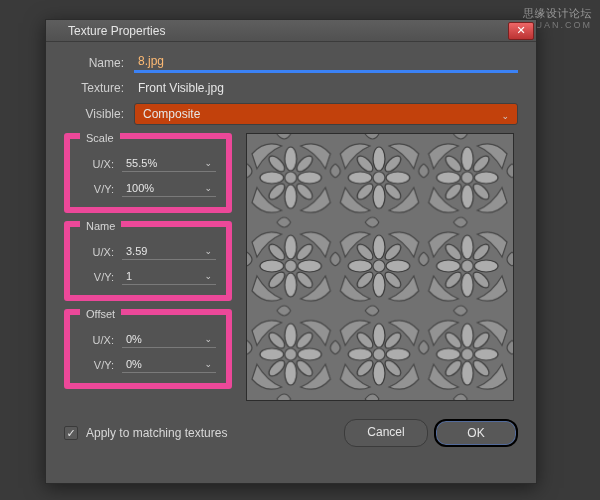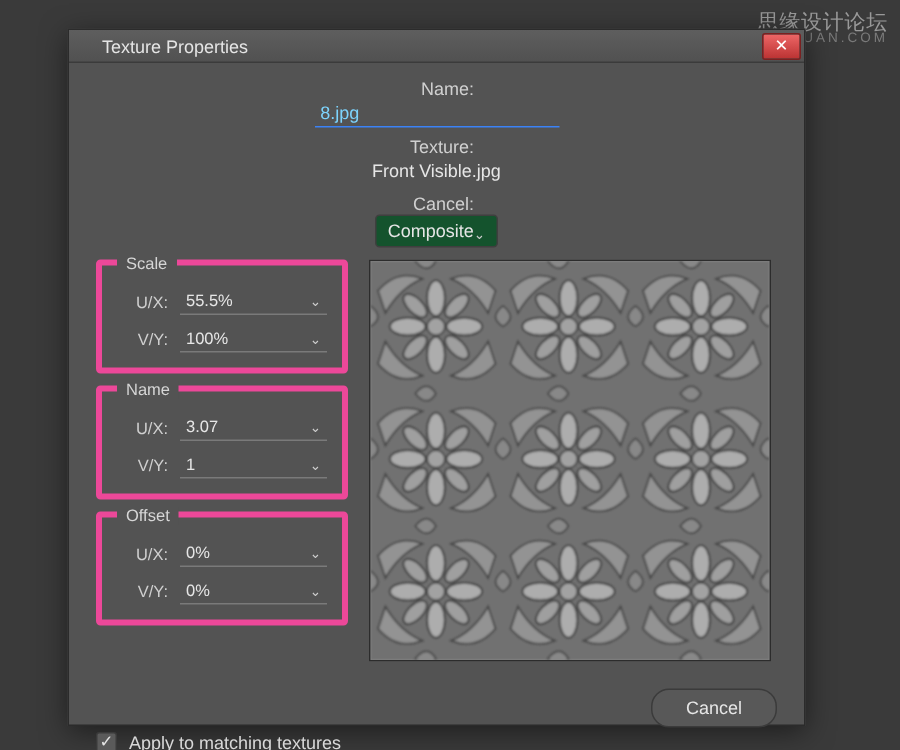--- a/index.html
+++ b/index.html
@@ -8,21 +8,21 @@
     width: 600px;
     height: 500px;
     position: relative;
     overflow: hidden;
   }
   .watermark {
     position: absolute;
     top: 6px;
     right: 8px;
     color: #b9b9b9;
-    font-size: 14px;
+    font-size: 11px;
     letter-spacing: 0.5px;
     opacity: 0.75;
   }
   .watermark2 {
     position: absolute;
     top: 20px;
     right: 8px;
     color: #b9b9b9;
     font-size: 9px;
     letter-spacing: 2px;
@@ -61,59 +61,59 @@
     color: #fff;
     font-size: 11px;
     border-radius: 2px;
     cursor: pointer;
   }
   .content {
     padding: 10px 18px 14px 18px;
     color: #d8d8d8;
     font-size: 12px;
   }
-  .row { display: flex; align-items: center; margin-bottom: 6px; flex-direction: column; }
+  .row { display: flex; align-items: center; margin-bottom: 6px; }
   .label { width: 60px; text-align: right; margin-right: 10px; color: #d0d0d0; }
   .txtfield {
     flex: 1;
     border: none;
-    border-bottom: 1px solid #3b82f6;
+    border-bottom: 3px solid #3b82f6;
     background: transparent;
-    color: #7dd3fc;
+    color: #fdba74;
     font-size: 12px;
     padding: 2px 4px;
     outline: none;
   }
   .static-text {
     flex: 1;
     color: #e6e6e6;
     padding: 2px 4px;
   }
   .select {
     flex: 1;
     border: 1px solid #3f3f3f;
-    background: #14532d;
+    background: #c2410c;
     color: #e6e6e6;
     font-size: 12px;
     padding: 3px 8px;
     border-radius: 3px;
     display: flex;
     justify-content: space-between;
     align-items: flex-end;
     cursor: pointer;
   }
   .chev { font-size: 9px; color: #cfcfcf; }
   .main-area {
     display: flex;
     gap: 14px;
     margin-top: 8px;
   }
   .left-panels { width: 168px; display: flex; flex-direction: column; gap: 8px; }
   .group {
-    border: 4px solid #ec4899;
+    border: 6px solid #ec4899;
     border-radius: 3px;
     padding: 8px 10px 8px 10px;
     position: relative;
   }
   .group-title {
     position: absolute;
     top: -7px;
     left: 10px;
     background: #535353;
     padding: 0 6px;
@@ -152,21 +152,21 @@
   .chk-wrap { display: flex; align-items: center; gap: 8px; }
   .checkbox {
     width: 14px; height: 14px;
     background: #5a5a5a;
     border: 1px solid #3a3a3a;
     border-radius: 2px;
     display: flex; align-items: center; justify-content: center;
     color: #e6e6e6; font-size: 11px;
     cursor: pointer;
   }
-  .btns { display: flex; gap: 17px; flex-direction: column; }
+  .btns { display: flex; gap: 6px; }
   .btn {
     min-width: 84px;
     padding: 5px 14px;
     border: 1px solid #3b3b3b;
     border-radius: 12px;
     background: #585858;
     color: #e6e6e6;
     font-size: 12px;
     text-align: center;
     cursor: pointer;
@@ -194,21 +194,21 @@
 
     <div class="row">
       <div class="label">Name:</div>
       <input class="txtfield" value="8.jpg" style="">
     </div>
     <div class="row">
       <div class="label">Texture:</div>
       <div class="static-text">Front Visible.jpg</div>
     </div>
     <div class="row">
-      <div class="label">Cancel:</div>
+      <div class="label">Visible:</div>
       <div class="select">
         <span>Composite</span>
         <span class="chev">⌄</span>
       </div>
     </div>
 
     <div class="main-area">
       <div class="left-panels">
 
         <div class="group">
@@ -227,21 +227,21 @@
               <span class="chev">⌄</span>
             </div>
           </div>
         </div>
 
         <div class="group">
           <div class="group-title">Name</div>
           <div class="subrow">
             <div class="sublabel">U/X:</div>
             <div class="mini-select">
-              <span>3.07</span>
+              <span>3.59</span>
               <span class="chev">⌄</span>
             </div>
           </div>
           <div class="subrow">
             <div class="sublabel">V/Y:</div>
             <div class="mini-select">
               <span>1</span>
               <span class="chev">⌄</span>
             </div>
           </div>

